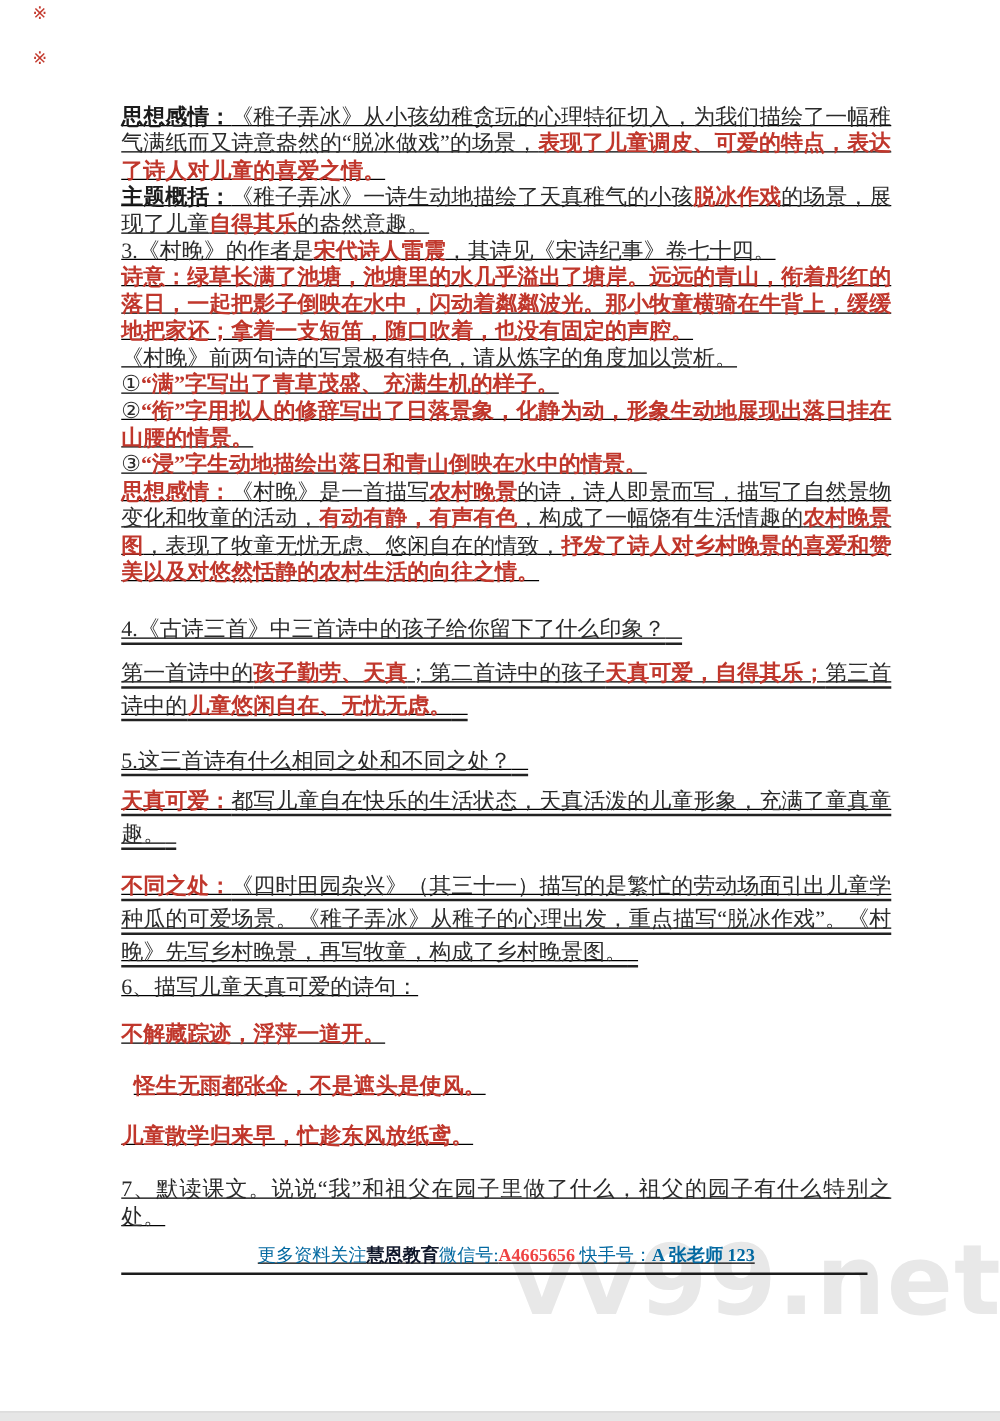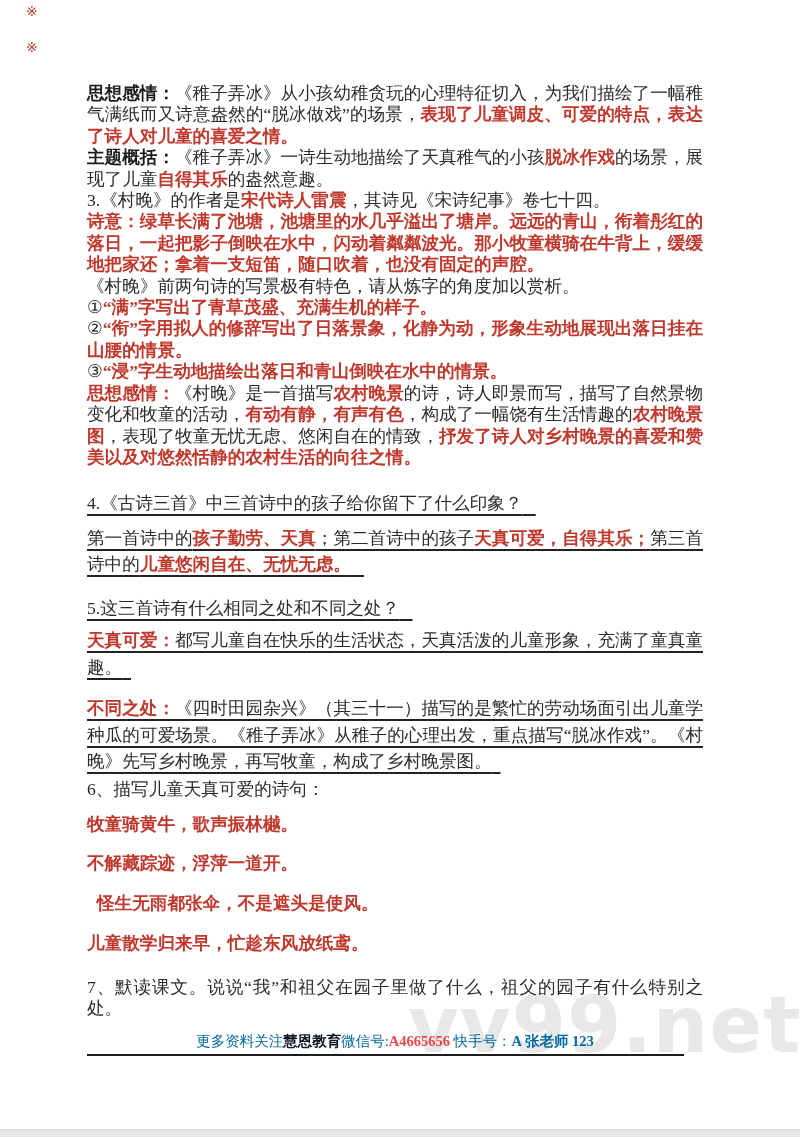--- a/index.html
+++ b/index.html
@@ -10,21 +10,21 @@
   .page{position:relative;width:800px;height:1137px;background:#ffffff;overflow:hidden;}
   .watermark{
     position:absolute;left:408px;top:980px;z-index:0;
     font-family:"DejaVu Sans",sans-serif;font-weight:bold;font-size:78px;
     color:#e8e8e8;letter-spacing:1px;white-space:nowrap;user-select:none;
   }
   .corner-mark{position:absolute;left:26px;z-index:1;color:#c43a2e;font-size:14px;
     font-family:"DejaVu Sans",sans-serif;line-height:14px;}
   .corner-mark.m1{top:4px;}
   .corner-mark.m2{top:40px;}
-  .content{position:absolute;left:87px;top:83px;width:616px;z-index:1;}
+  .content{position:absolute;left:97px;top:83px;width:616px;z-index:1;text-decoration:underline;}
   .blk{margin:0;font-size:17.6px;line-height:21.4px;color:#2b2b2b;text-align:justify;}
   .sg-bk{color:#2b2b2b;}
   .sg-bkb{color:#1c1c1c;font-weight:bold;}
   .sg-rd{color:#c0372c;font-weight:bold;}
   .u{text-decoration:underline;text-decoration-color:#222;text-decoration-thickness:1.5px;
      text-underline-offset:5px;line-height:26.5px;}
   .ind{text-indent:10px;}
   .mt4{margin-top:4px;}  .mt6{margin-top:6px;}  .mt8{margin-top:8px;}.mt14{margin-top:14px;}.mt15{margin-top:15px;}
   .mt17{margin-top:17px;}.mt19{margin-top:19px;}.mt22{margin-top:22px;}
   .footer{margin-top:12px;text-align:center;font-size:14.5px;line-height:18px;white-space:nowrap;}
@@ -55,21 +55,20 @@
       <p class="blk"><span class="sg-bk">①</span><span class="sg-rd">“满”字写出了青草茂盛、充满生机的样子。</span></p>
       <p class="blk"><span class="sg-bk">②</span><span class="sg-rd">“衔”字用拟人的修辞写出了日落景象，化静为动，形象生动地展现出落日挂在山腰的情景。</span></p>
       <p class="blk"><span class="sg-bk">③</span><span class="sg-rd">“浸”字生动地描绘出落日和青山倒映在水中的情景。</span></p>
       <p class="blk"><span class="sg-rd">思想感情：</span><span class="sg-bk">《村晚》是一首描写</span><span class="sg-rd">农村晚景</span><span class="sg-bk">的诗，诗人即景而写，描写了自然景物变化和牧童的活动，</span><span class="sg-rd">有动有静，有声有色</span><span class="sg-bk">，构成了一幅饶有生活情趣的</span><span class="sg-rd">农村晚景图</span><span class="sg-bk">，表现了牧童无忧无虑、悠闲自在的情致，</span><span class="sg-rd">抒发了诗人对乡村晚景的喜爱和赞美以及对悠然恬静的农村生活的向往之情。</span></p>
       <p class="blk u mt22"><span class="sg-bk">4.《古诗三首》中三首诗中的孩子给你留下了什么印象？</span><span class="sg-bk">&nbsp;&nbsp;&nbsp;</span></p>
       <p class="blk u mt8"><span class="sg-bk">第一首诗中的</span><span class="sg-rd">孩子勤劳、天真</span><span class="sg-bk">；第二首诗中的孩子</span><span class="sg-rd">天真可爱，自得其乐；</span><span class="sg-bk">第三首诗中的</span><span class="sg-rd">儿童悠闲自在、无忧无虑。</span><span class="sg-bk">&nbsp;&nbsp;&nbsp;</span></p>
       <p class="blk u mt17"><span class="sg-bk">5.这三首诗有什么相同之处和不同之处？</span><span class="sg-bk">&nbsp;&nbsp;&nbsp;</span></p>
       <p class="blk u mt6"><span class="sg-rd">天真可爱：</span><span class="sg-bk">都写儿童自在快乐的生活状态，天真活泼的儿童形象，充满了童真童趣。</span><span class="sg-bk">&nbsp;&nbsp;</span></p>
       <p class="blk u mt15"><span class="sg-rd">不同之处：</span><span class="sg-bk">《四时田园杂兴》（其三十一）描写的是繁忙的劳动场面引出儿童学种瓜的可爱场景。《稚子弄冰》从稚子的心理出发，重点描写“脱冰作戏”。《村晚》先写乡村晚景，再写牧童，构成了乡村晚景图。</span><span class="sg-bk">&nbsp;&nbsp;</span></p>
       <p class="blk mt4"><span class="sg-bk">6、描写儿童天真可爱的诗句：</span></p>
-      <p class="blk mt14"><span class="sg-rd">牧童骑黄牛，歌声振林樾。</span></p>
       <p class="blk mt17"><span class="sg-rd">不解藏踪迹，浮萍一道开。</span></p>
       <p class="blk mt19 ind"><span class="sg-rd">怪生无雨都张伞，不是遮头是使风。</span></p>
       <p class="blk mt19"><span class="sg-rd">儿童散学归来早，忙趁东风放纸鸢。</span></p>
       <p class="blk mt22"><span class="sg-bk">7、默读课文。说说“我”和祖父在园子里做了什么，祖父的园子有什么特别之处。</span></p>
       <div class="footer"><span class="fs-bk">更多资料关注</span><span class="fs-red">慧恩教育</span><span class="fs-bk">微信号:</span><span class="fs-purple">A4665656</span><span class="fs-bk">&nbsp;快手号：</span><span class="fs-green">A 张老师 123</span></div>
       <hr class="footer-rule">
     </div>
 
   <div class="bottom-strip"></div>
 </div>

